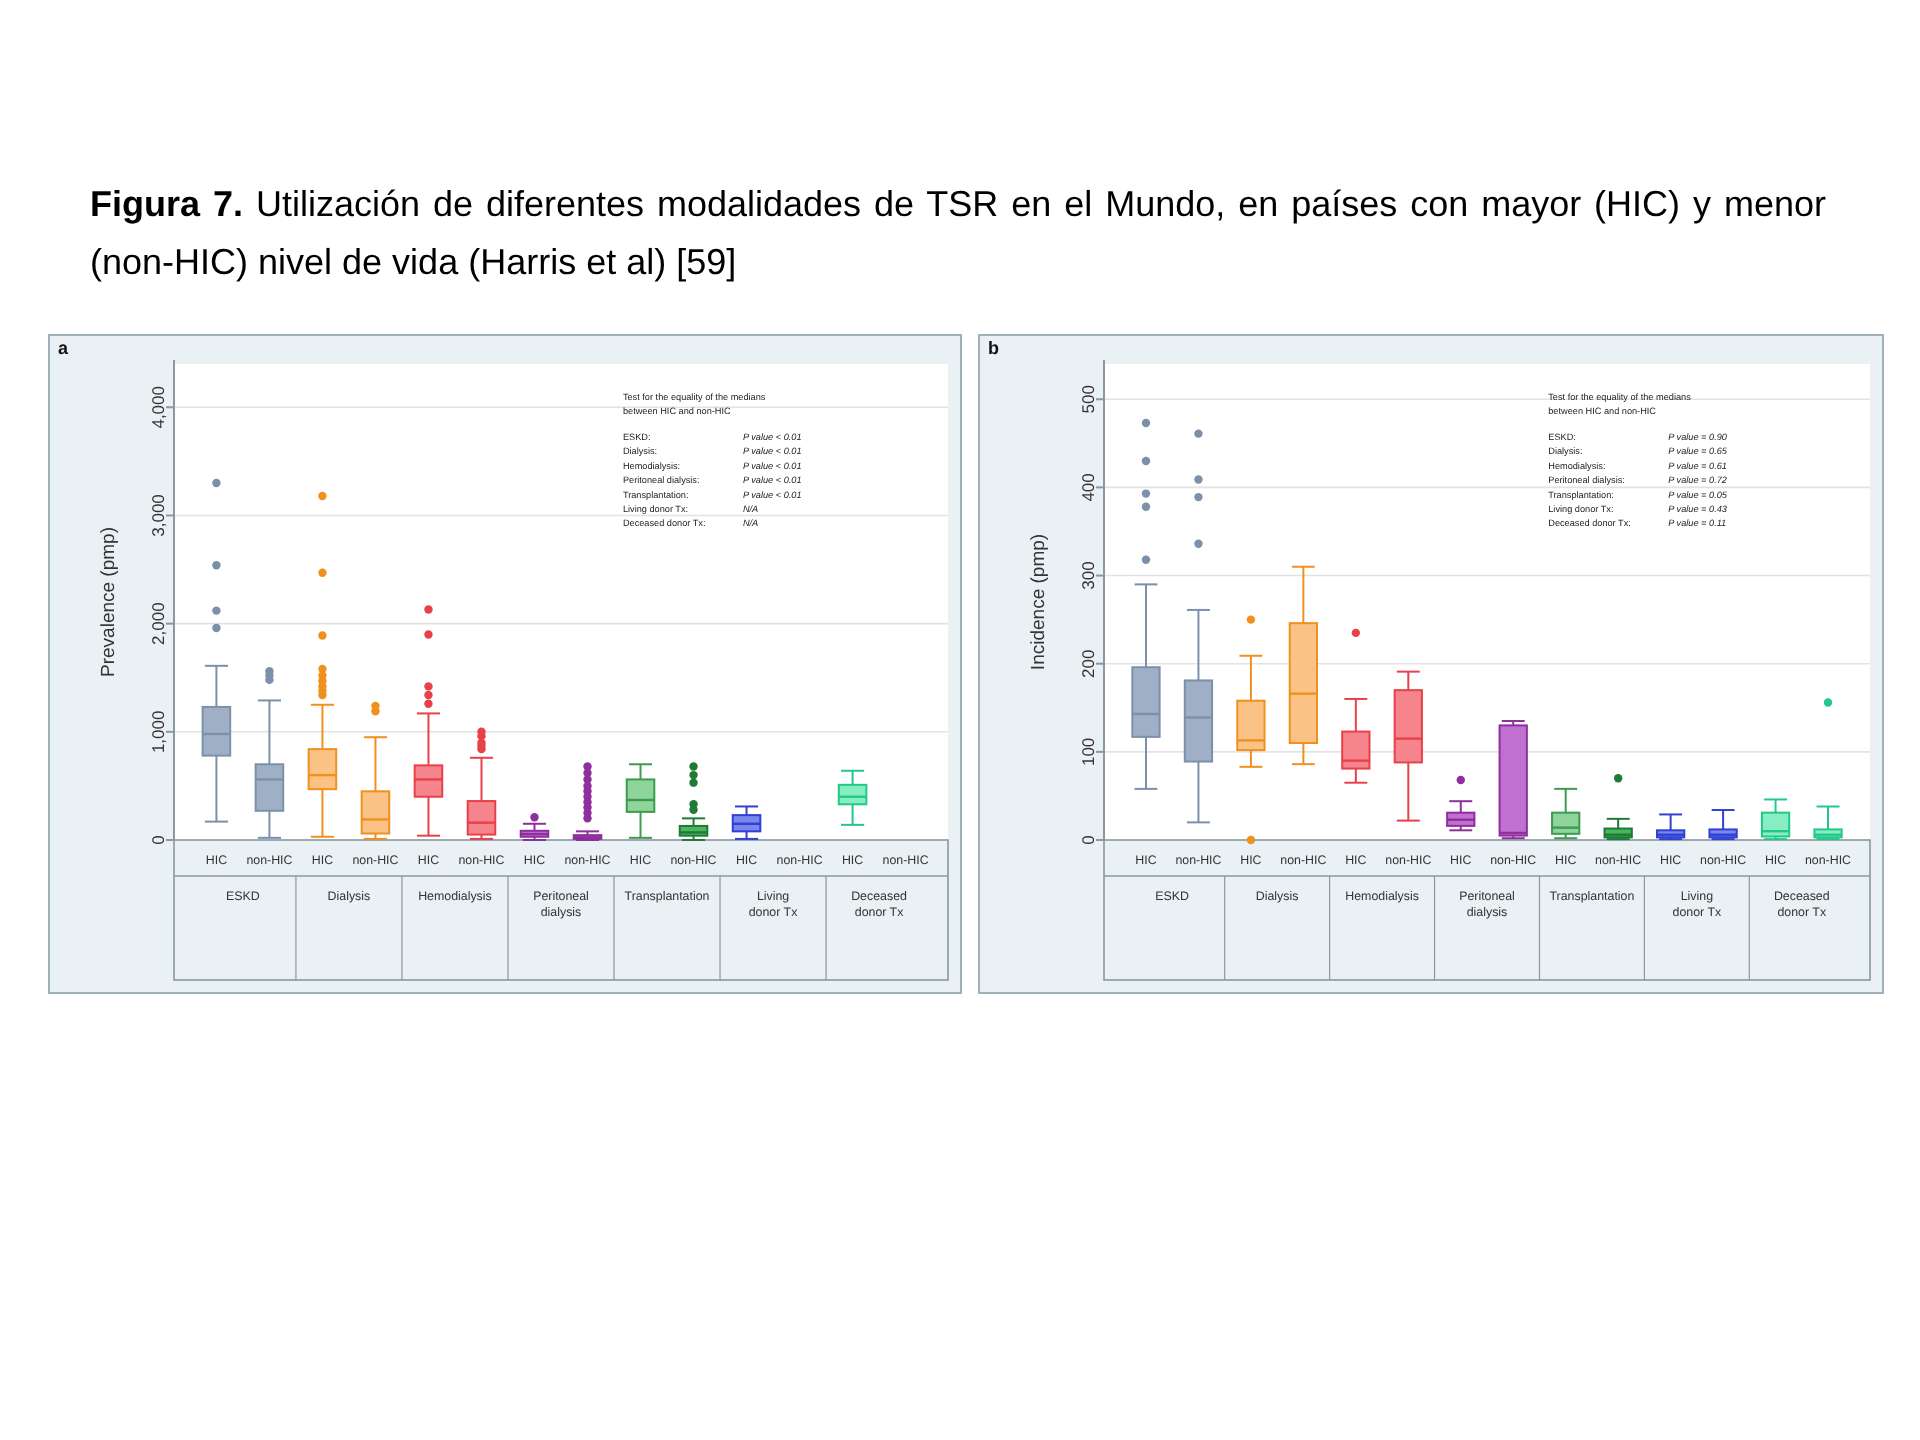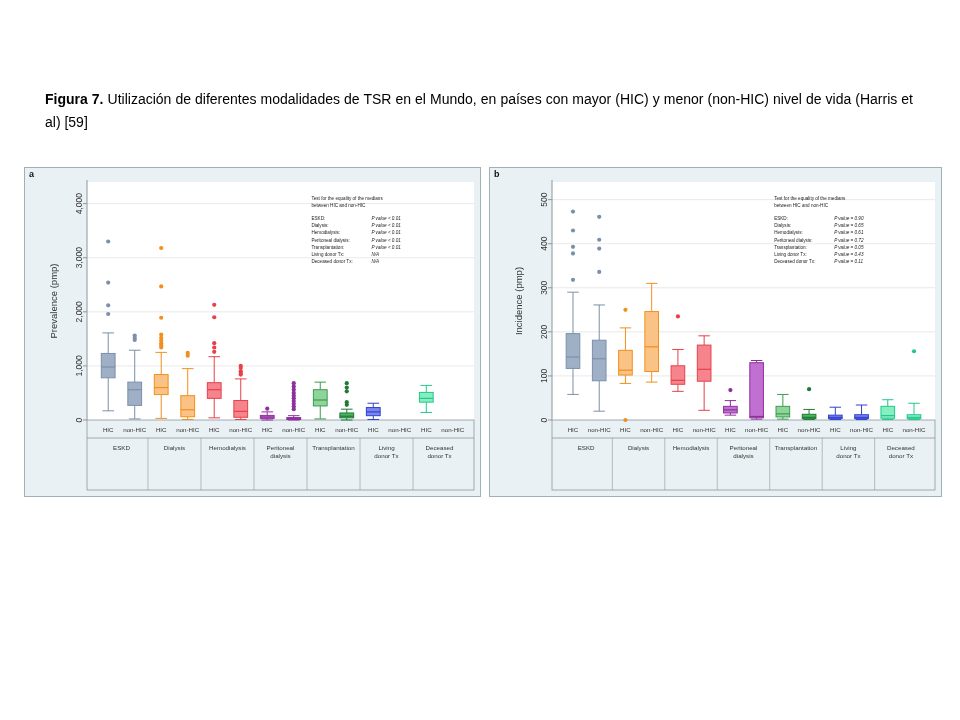--- a/index.html
+++ b/index.html
@@ -3,21 +3,21 @@
 <meta charset="utf-8">
 <style>
   html,body{margin:0;padding:0;}
   body{
     width:960px;height:720px;background:#ffffff;
     font-family:"Liberation Sans", sans-serif;
     color:#000;overflow:hidden;position:relative;
   }
   .caption{
     position:absolute;left:45px;top:88px;width:868px;
-    font-size:14px;line-height:1.62;text-align:justify;
+    font-size:18px;line-height:1.62;text-align:justify;
     color:#000;
   }
   .caption b{font-weight:bold;}
 
   .figure-row{
     position:absolute;left:24px;top:167px;width:918px;height:330px;
     display:flex;gap:8px;
   }
   .panel{
     position:relative;background:#eaf1f4;border:1px solid #9fb0b8;

